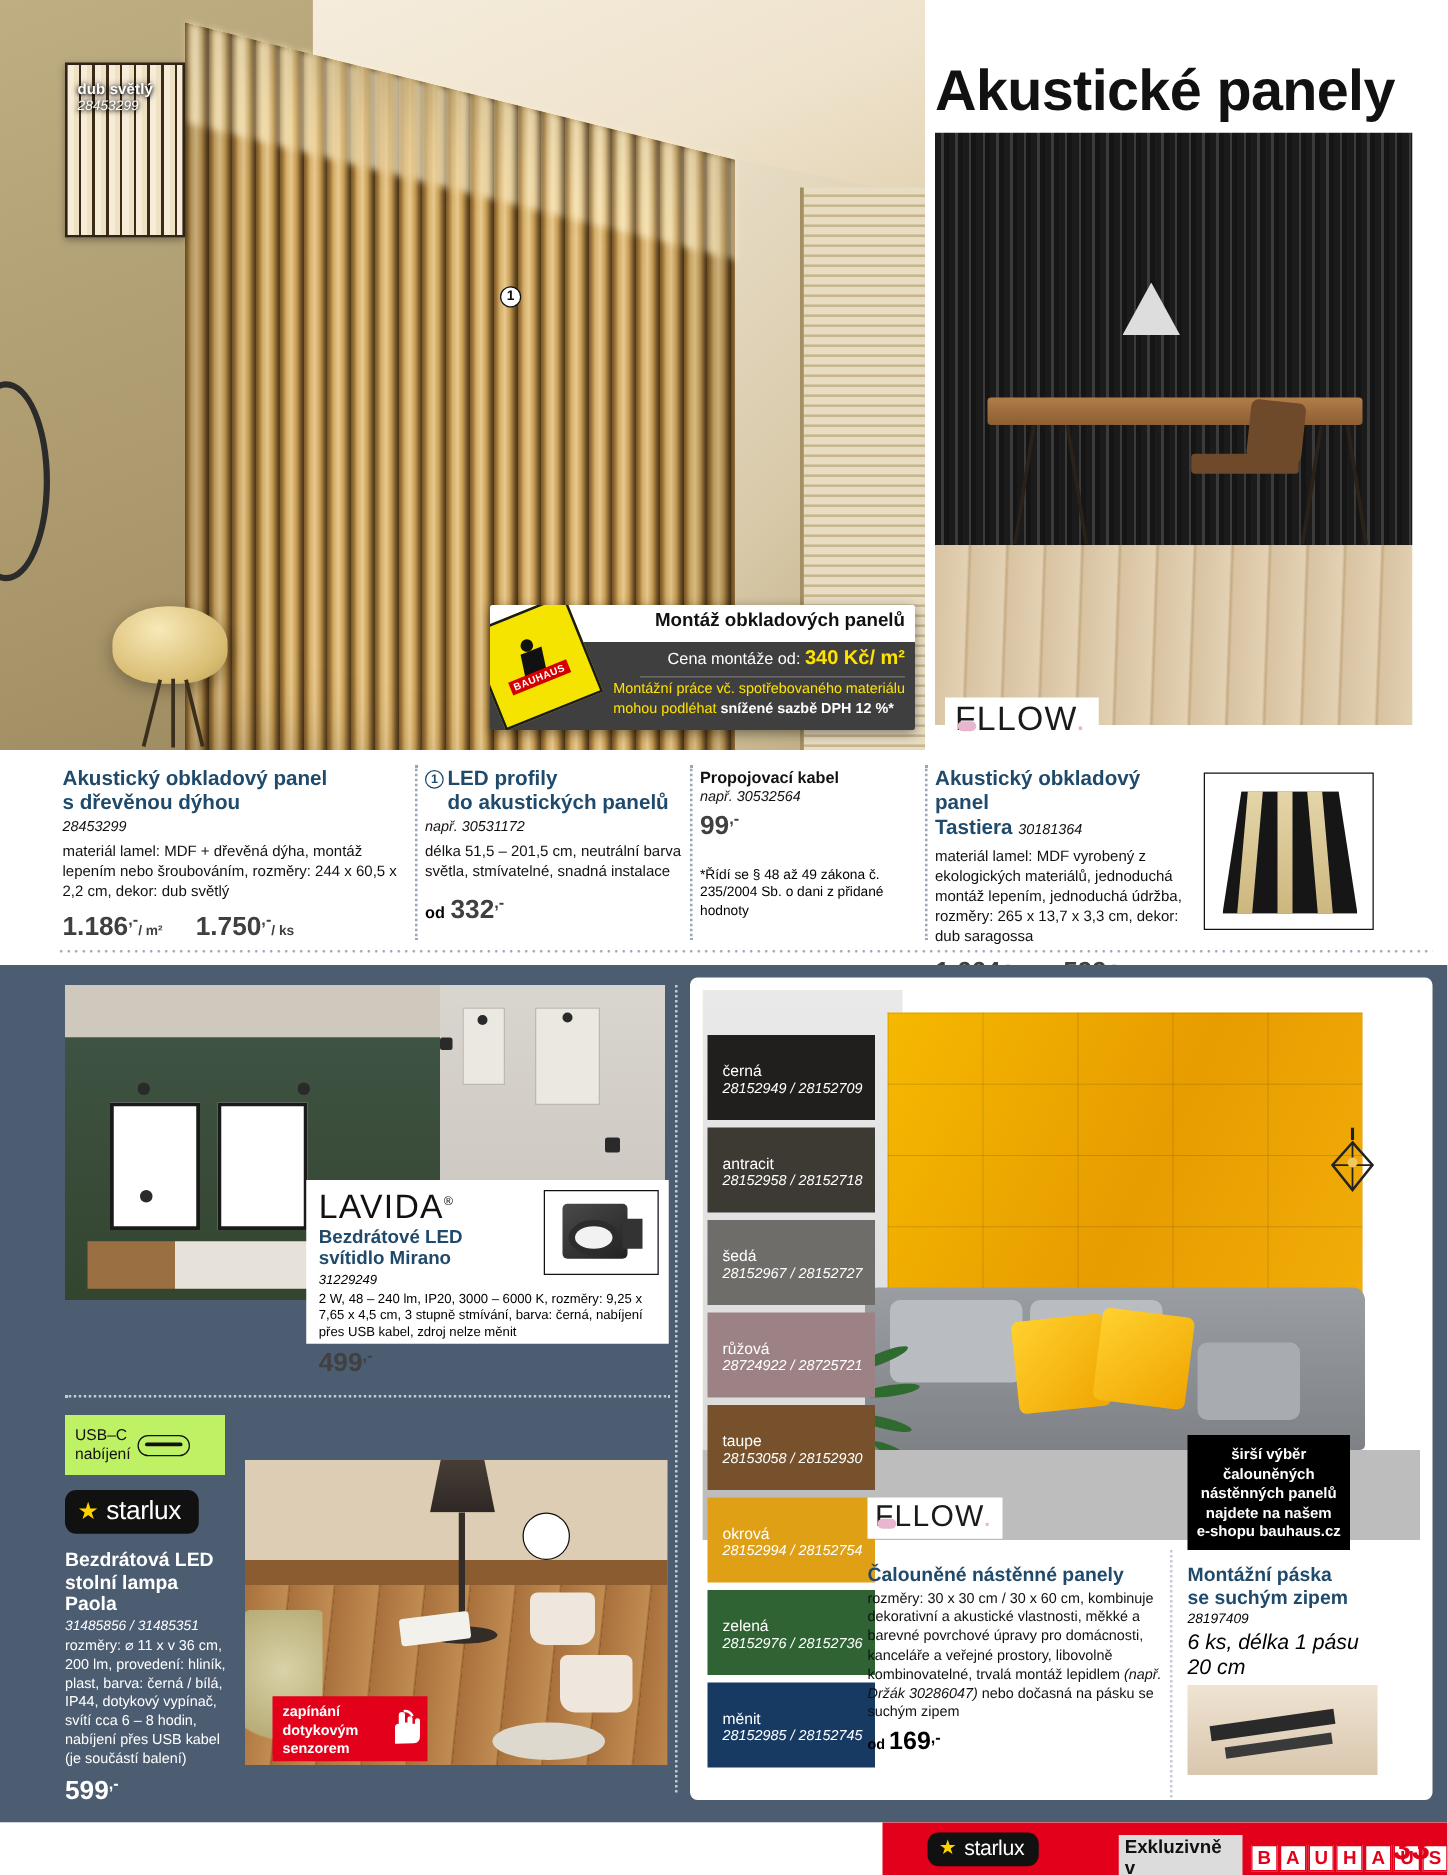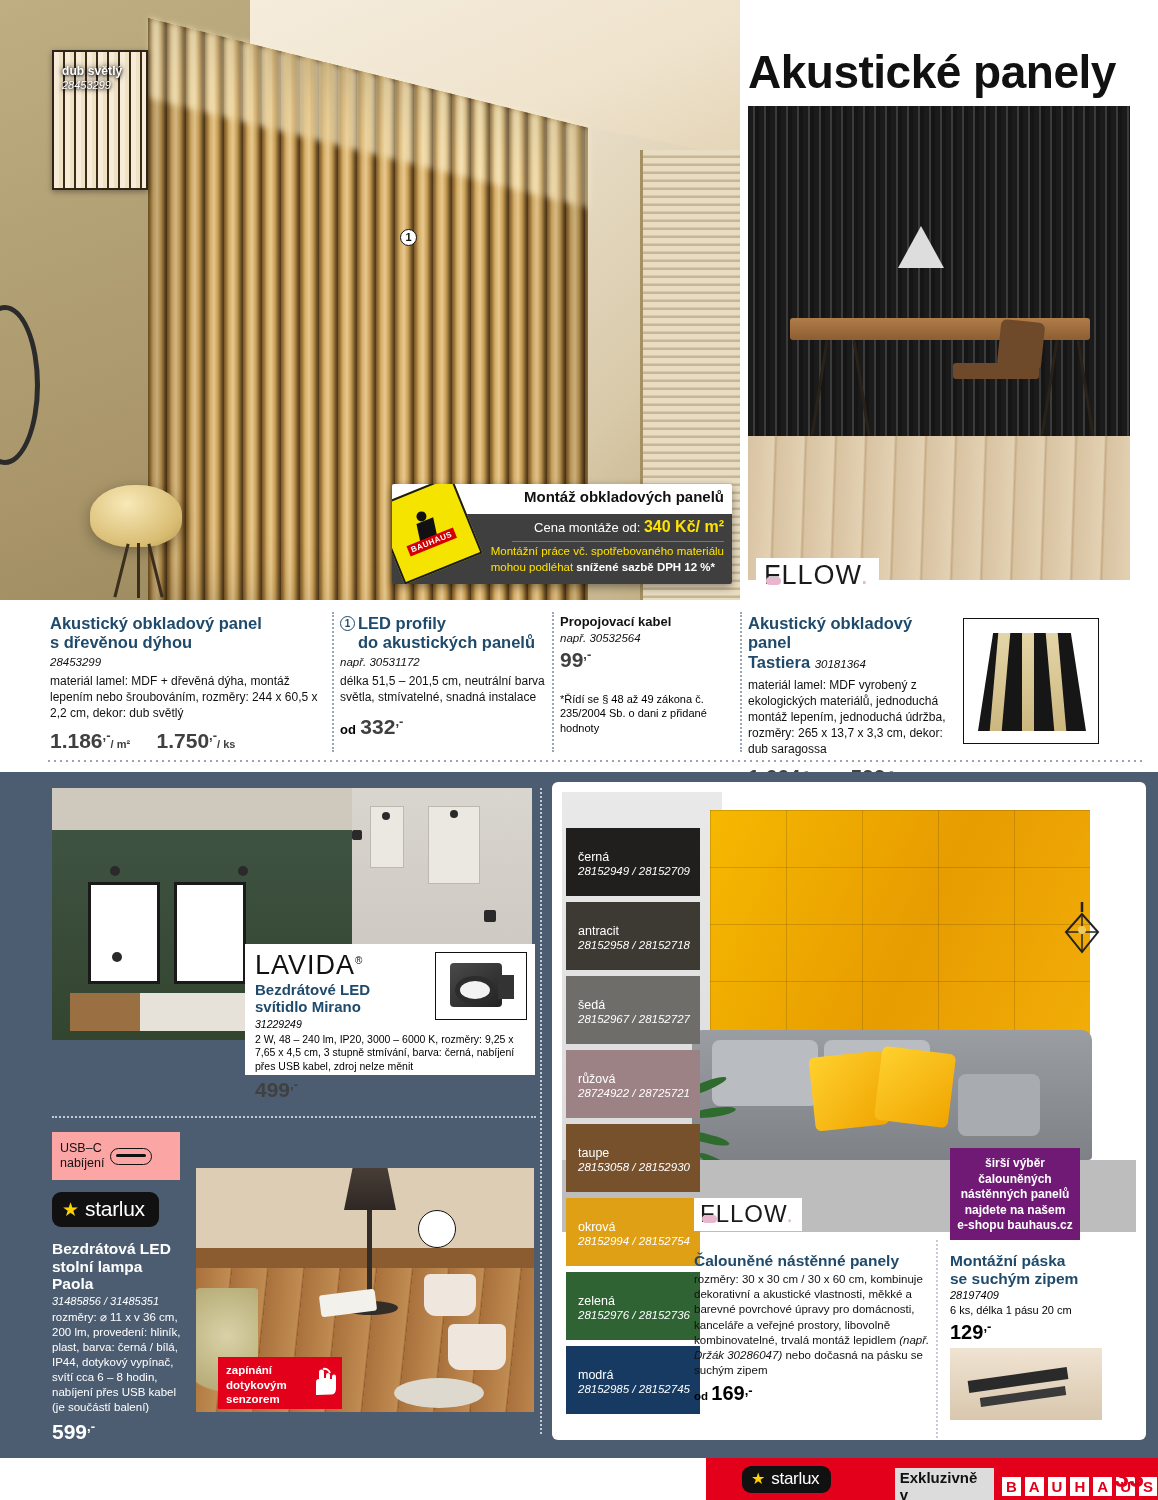--- a/index.html
+++ b/index.html
@@ -172,21 +172,21 @@
   .lavida-word sup { font-size:10px; vertical-align:super; }
   .lav-title { font-size:15px; font-weight:bold; color:#1f4a6b; line-height:1.12; margin-top:3px; }
   .lav-num { font-size:10.5px; font-style:italic; margin-top:2px; }
   .lav-desc { font-size:10.5px; line-height:1.3; margin-top:3px; }
   .lav-prod { position:absolute; right:8px; top:8px; width:92px; height:68px; background:#fff; border:1.5px solid #111; }
   .lav-prod .cube { position:absolute; left:14px; top:10px; width:52px; height:44px; background:linear-gradient(145deg,#4a4a4a,#222); border-radius:4px; }
   .lav-prod .ring { position:absolute; left:24px; top:28px; width:30px; height:18px; border-radius:50%; background:#f2f2f2; box-shadow:0 0 0 5px #2c2c2c; }
   .lav-prod .arm { position:absolute; left:62px; top:22px; width:16px; height:24px; background:#333; }
 
   
-  .usbc { position:absolute; left:52px; top:360px; width:128px; height:48px; background:#fca5a5; display:flex; align-items:center; padding:0 8px; gap:6px; }
+  .usbc { position:absolute; left:52px; top:360px; width:128px; height:48px; background:#bef264; display:flex; align-items:center; padding:0 8px; gap:6px; }
   .usbc-txt { font-size:12.5px; line-height:1.2; color:#111; }
   .usbc-ico { width:42px; height:17px; border:1.8px solid #111; border-radius:9px; position:relative; }
   .usbc-ico:after { content:""; position:absolute; left:5px; top:5px; right:5px; height:3px; background:#111; border-radius:2px; }
   .starlux-pill { display:inline-flex; align-items:center; gap:6px; background:#111; color:#fff; border-radius:9px; padding:5px 14px 6px 10px; }
   .star { color:#ffd200; font-size:19px; line-height:1; }
   .starlux-pill .w { font-size:21px; letter-spacing:-.3px; }
 
   .paola-title { font-size:15.5px; font-weight:bold; color:#fff; line-height:1.14; }
   .paola-num { font-size:11px; font-style:italic; color:#fff; margin-top:2px; }
   .paola-desc { font-size:11.5px; color:#fff; line-height:1.3; margin-top:3px; }
@@ -231,25 +231,25 @@
   .swatch { position:relative; width:134px; height:68px; margin-bottom:6px; padding:22px 0 0 12px; color:#fff; }
   .swatch .sn { font-size:12.5px; display:block; }
   .swatch .sc { font-size:11.5px; font-style:italic; display:block; margin-top:1px; }
 
   .fllow-bot { position:absolute; left:694px; top:1198px; background:#fff; padding:2px 8px 3px 6px; }
   .cal-title { font-size:15.5px; font-weight:bold; color:#1f4a6b; }
   .cal-desc { font-size:11.5px; line-height:1.32; color:#111; margin-top:2px; }
   .cal-price { font-size:11.5px; font-weight:bold; margin-top:4px; }
   .cal-price b { font-size:20px; }
 
-  .eshop-badge { position:absolute; left:950px; top:1148px; width:130px; height:92px; background:#701a75; color:#fff;
+  .eshop-badge { position:absolute; left:950px; top:1148px; width:130px; height:92px; background:#000000; color:#fff;
                  font-size:12px; font-weight:bold; text-align:center; line-height:1.3; padding:8px 4px; }
   .tape-title { font-size:15.5px; font-weight:bold; color:#1f4a6b; line-height:1.14; }
   .tape-num { font-size:11px; font-style:italic; margin-top:2px; }
-  .tape-desc { font-size:11px; margin-top:3px; }
+  .tape-desc { font-size:17px; margin-top:3px;font-style:italic; }
   .tape-price { font-size:20px; font-weight:bold; margin-top:3px; }
   .tape-photo { position:absolute; left:950px; top:1348px; width:152px; height:72px;
                 background:linear-gradient(#efe3d2,#d9c7ae); overflow:hidden; }
   .tape-photo .strip { position:absolute; left:18px; top:26px; width:100px; height:12px; background:#2a2a2a; transform:rotate(-8deg); }
   .tape-photo .strip2 { position:absolute; left:30px; top:44px; width:86px; height:9px; background:#3a3a3a; transform:rotate(-8deg); }
 
   
   .footer { position:absolute; left:0; top:1458px; width:1158px; height:42px; background:#fff; }
   .footer-bar { position:absolute; left:706px; top:1458px; width:452px; height:42px; background:#e2001a; }
   .f-starlux { position:absolute; left:742px; top:1466px; }
@@ -537,21 +537,21 @@
     </div>
     <div class="swatch" style="background:#e0a016">
       <span class="sn">okrová</span>
       <span class="sc">28152994 / 28152754</span>
     </div>
     <div class="swatch" style="background:#2f6333">
       <span class="sn">zelená</span>
       <span class="sc">28152976 / 28152736</span>
     </div>
     <div class="swatch" style="background:#173a63">
-      <span class="sn">modrá</span>
+      <span class="sn">měnit</span>
       <span class="sc">28152985 / 28152745</span>
     </div>
   </div>
 
   <div class="fllow-bot">
     <div class="fllow-logo" style="font-size:24px;">
       <span class="pinkbar"></span><span>FLLOW</span><span class="dot">.</span>
     </div>
   </div>
 

